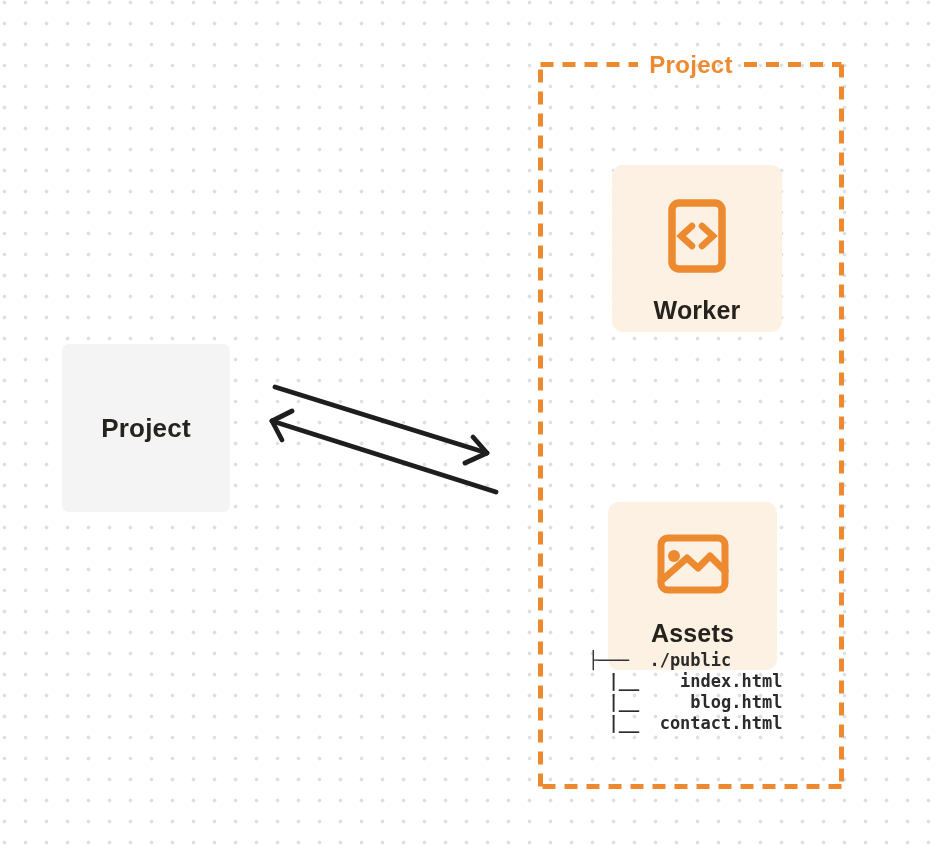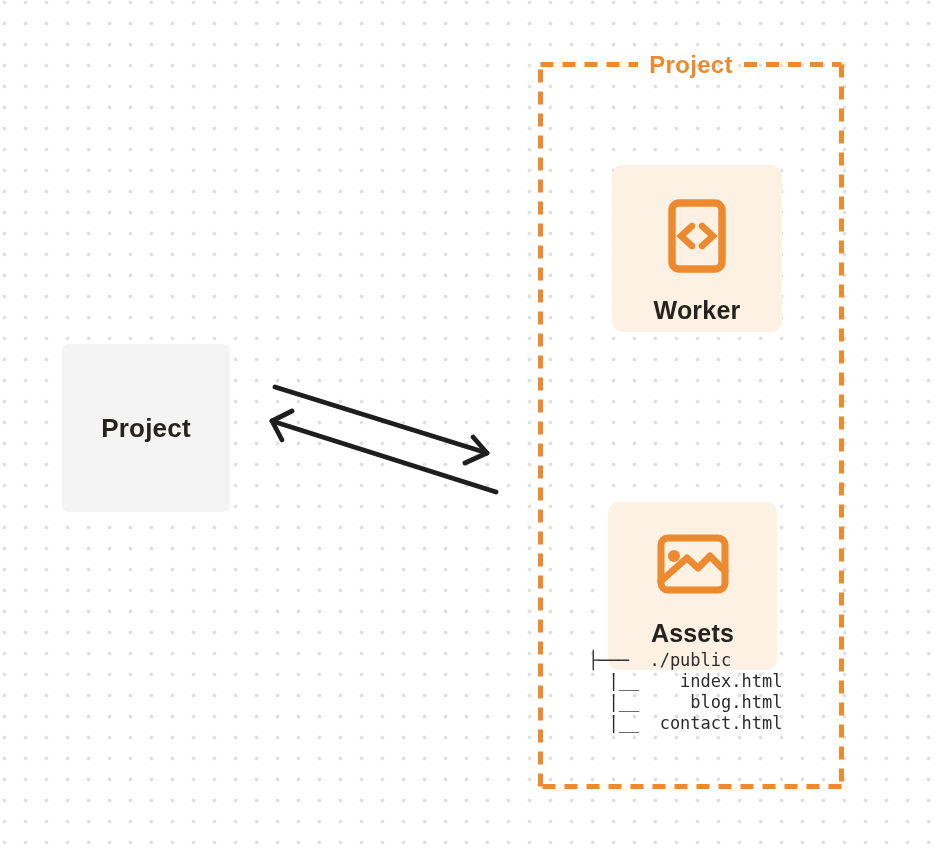--- a/index.html
+++ b/index.html
@@ -67,21 +67,21 @@
   .card-worker .icon { margin-bottom: 22px; }
   .card-assets { left: 70px; top: 440px; width: 169px; height: 168px; padding-top: 32px; box-sizing: border-box; }
   .card-assets .icon { margin-bottom: 24px; }
   .icon svg { display: block; }
   .icon-stroke { stroke: #ed8a30; fill: none; }
   
   .tree {
     position: absolute; left: 50px; top: 588px;
     margin: 0;
     font-family: "DejaVu Sans Mono", monospace;
-    font-size: 17px; line-height: 21px; font-weight: 400;
+    font-size: 17px; line-height: 21px; font-weight: 700;
     color: #2b2b2b;
     white-space: pre;
   }
 </style>
 </head>
 <body>
 
 <div class="canvas">
 
   <div class="client-box">

